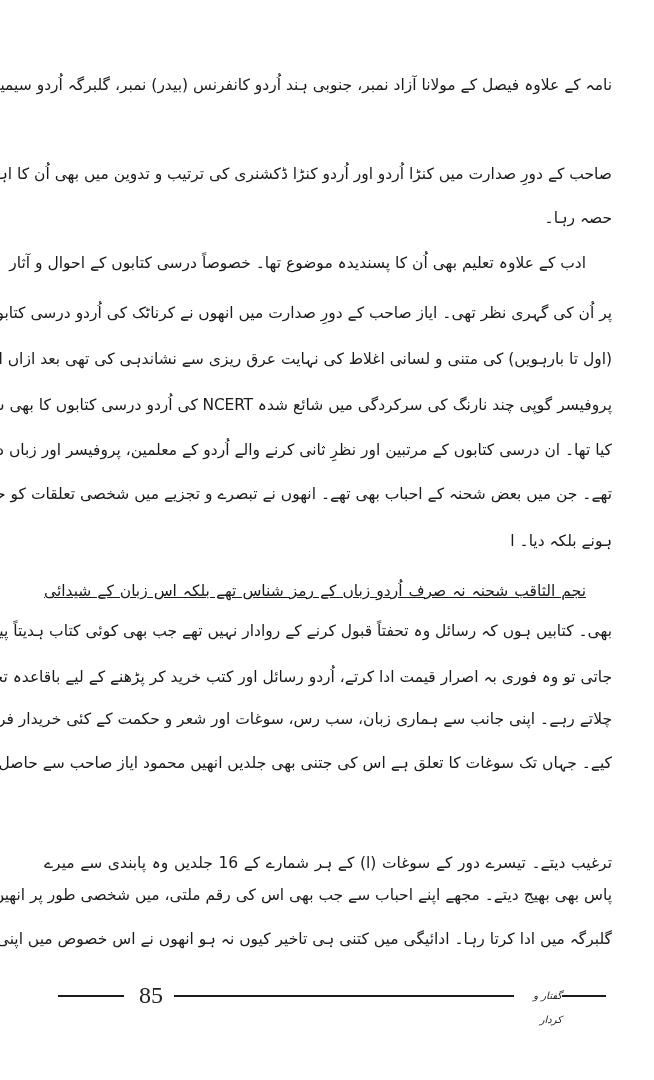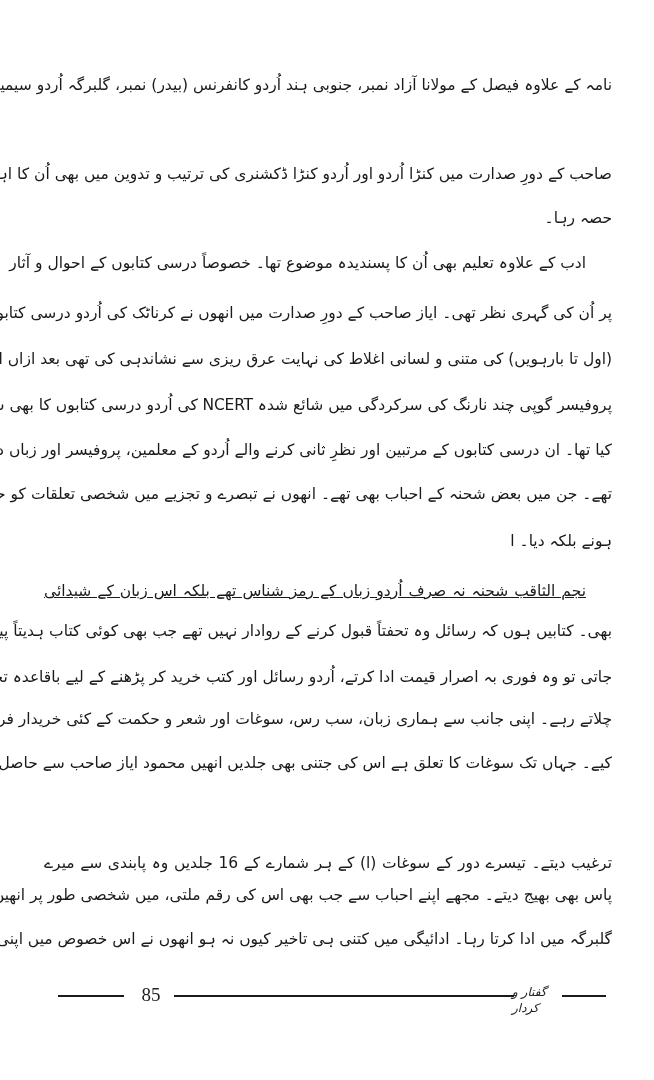--- a/index.html
+++ b/index.html
@@ -49,36 +49,36 @@
       height: 2px;
       background: #1a1a1a;
       top: 995px;
     }
     .page-number {
       position: absolute;
       left: 138px;
       top: 982px;
       width: 26px;
       font-family: "Liberation Serif", serif;
-      font-size: 19px;
+      font-size: 24px;
       line-height: 26px;
       color: #222;
       text-align: center;
     }
     .running-title {
       position: absolute;
       left: 512px;
       top: 984px;
       width: 50px;
       direction: rtl;
       font-family: "DejaVu Sans", sans-serif;
-      font-size: 12px;
-      line-height: 16px;
+      font-size: 10px;
+      line-height: 24px;
       color: #222;
-      text-align: left;
+      text-align: right;
       font-style: italic;
     }
   </style>
 </head>
 <body>
 
 <div class="page">
 
   <div class="line" style="top:72px;">نامہ کے علاوہ فیصل کے مولانا آزاد نمبر، جنوبی ہند اُردو کانفرنس (بیدر) نمبر، گلبرگہ اُردو سیمینار اور</div>
   <div class="line" style="top:161px;">صاحب کے دورِ صدارت میں کنڑا اُردو اور اُردو کنڑا ڈکشنری کی ترتیب و تدوین میں بھی اُن کا اہم</div>

